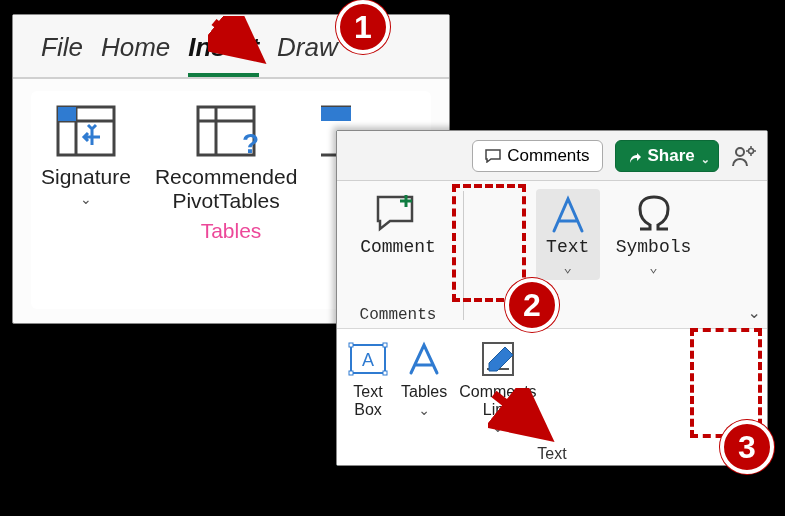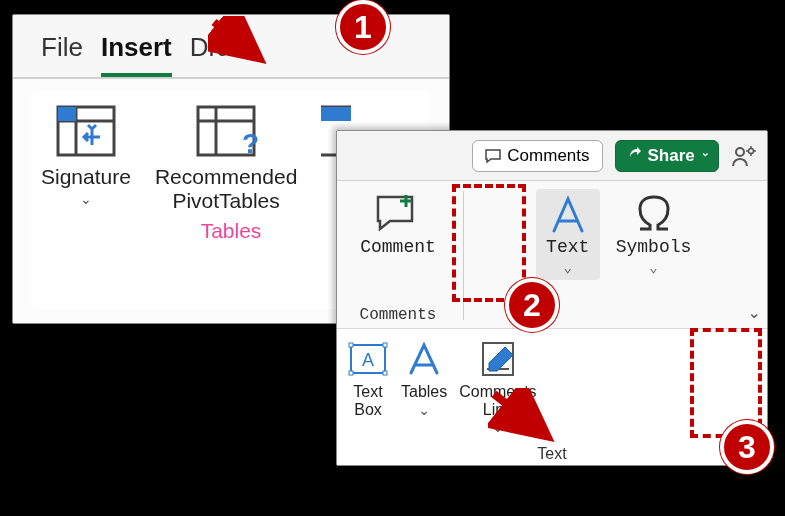--- a/index.html
+++ b/index.html
@@ -35,20 +35,21 @@
     color: #333;
     align-items: flex-end;
     height: 64px;
     border-bottom: 2px solid #d0d0d0;
     background: #f7f7f7;
   }
   .tab {
     padding-bottom: 10px;
     border-bottom: 4px solid transparent;
     cursor: pointer;
+    font-style: italic;
   }
   .tab.active {
     font-weight: 600;
     border-bottom-color: #107c41;
     color: #111;
   }
   .group-back {
     margin-top: 12px;
     margin-left: 18px;
     margin-right: 18px;
@@ -120,21 +121,21 @@
     cursor: pointer;
   }
   .btn-share {
     background: #107c41;
     color: #fff;
     border-color: #0b6a37;
     font-weight: 600;
     padding: 5px 8px 5px 12px;
     display: flex;
     gap: 6px;
-    align-items: flex-start;
+    align-items: flex-end;
   }
   .btn-share .sub { font-size: 11px; opacity: .9; }
   .front-mid {
     display: flex;
     padding: 4px 6px 2px 6px;
     gap: 6px;
     background: #f9f9f9;
     position: relative;
     height: 148px;
     border-bottom: 1px solid #d8d8d8;
@@ -215,20 +216,21 @@
     z-index:55;
   }
   svg { display:block; }
 </style>
 </head>
 <body>
 
 <div class="panel panel-back">
   <div class="tabs">
     <div class="tab">File</div>
+    <div class="tab">Home</div>
     <div class="tab active">Insert</div>
     <div class="tab">Draw</div>
   </div>
   <div class="group-back">
     <div class="row-items">
       <div class="item">
         <span class="icon">
           <svg viewBox="0 0 64 56">
             <rect x="4" y="4" width="56" height="48" fill="none" stroke="#444" stroke-width="3"></rect>
             <line x1="4" y1="18" x2="60" y2="18" stroke="#444" stroke-width="3"></line>

